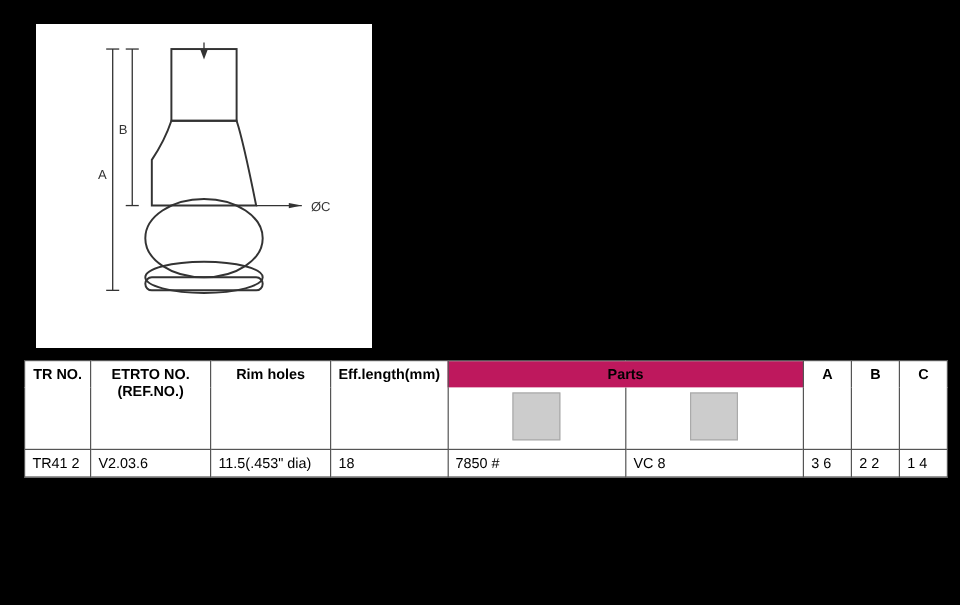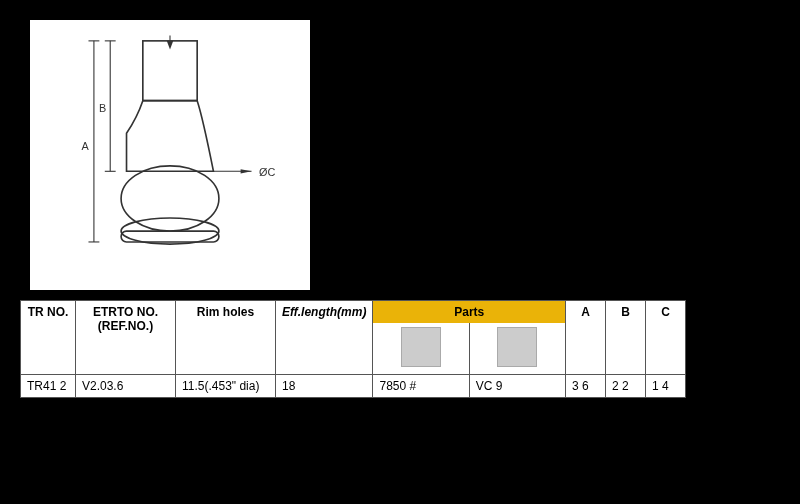--- a/index.html
+++ b/index.html
@@ -31,21 +31,21 @@
       align-items: center;
       justify-content: center;
     }
     .diagram-svg {
       width: 240px;
       height: 250px;
     }
     
     .table-container {
       margin: 0 10px;
-      width: 666px;
+      width: 770px;
       border-radius: 23px;
     }
     table {
       border-collapse: collapse;
       width: 100%;
       color: #000;
       background: #fff;
       font-size: 12px;
     }
     table th, table td {
@@ -55,36 +55,36 @@
       color: #000;
     }
     table th {
       font-weight: bold;
       background: #fff;
     }
     .parts-header {
       text-align: center;
       border-bottom: none;
       font-weight: bold;
-      background: #eab308;
+      background: #be185d;
     }
     .parts-sub-row th {
       border-top: none;
     }
     .img-placeholder {
       width: 40px;
       height: 40px;
       background: #ccc;
       border: 1px solid #aaa;
       display: inline-block;
     }
     .col-tr { width: 55px; }
     .col-etrto { width: 100px; }
     .col-rim { width: 100px; }
-    .col-eff { width: 80px; font-style: italic; }
+    .col-eff { width: 80px; }
     .col-a { width: 40px; }
     .col-b { width: 40px; }
     .col-c { width: 40px; }
   </style>
 </head>
 <body>
 
 <div class="page">
 
   <div class="diagram-area">
@@ -141,21 +141,21 @@
           </th>
         </tr>
       </thead>
       <tbody>
         <tr>
           <td>TR41 2</td>
           <td>V2.03.6</td>
           <td>11.5(.453" dia)</td>
           <td>18</td>
           <td>7850 #</td>
-          <td>VC 9</td>
+          <td>VC 8</td>
           <td>3 6</td>
           <td>2 2</td>
           <td>1 4</td>
         </tr>
       </tbody>
     </table>
   </div>
 </div>
 
 </body></html>

